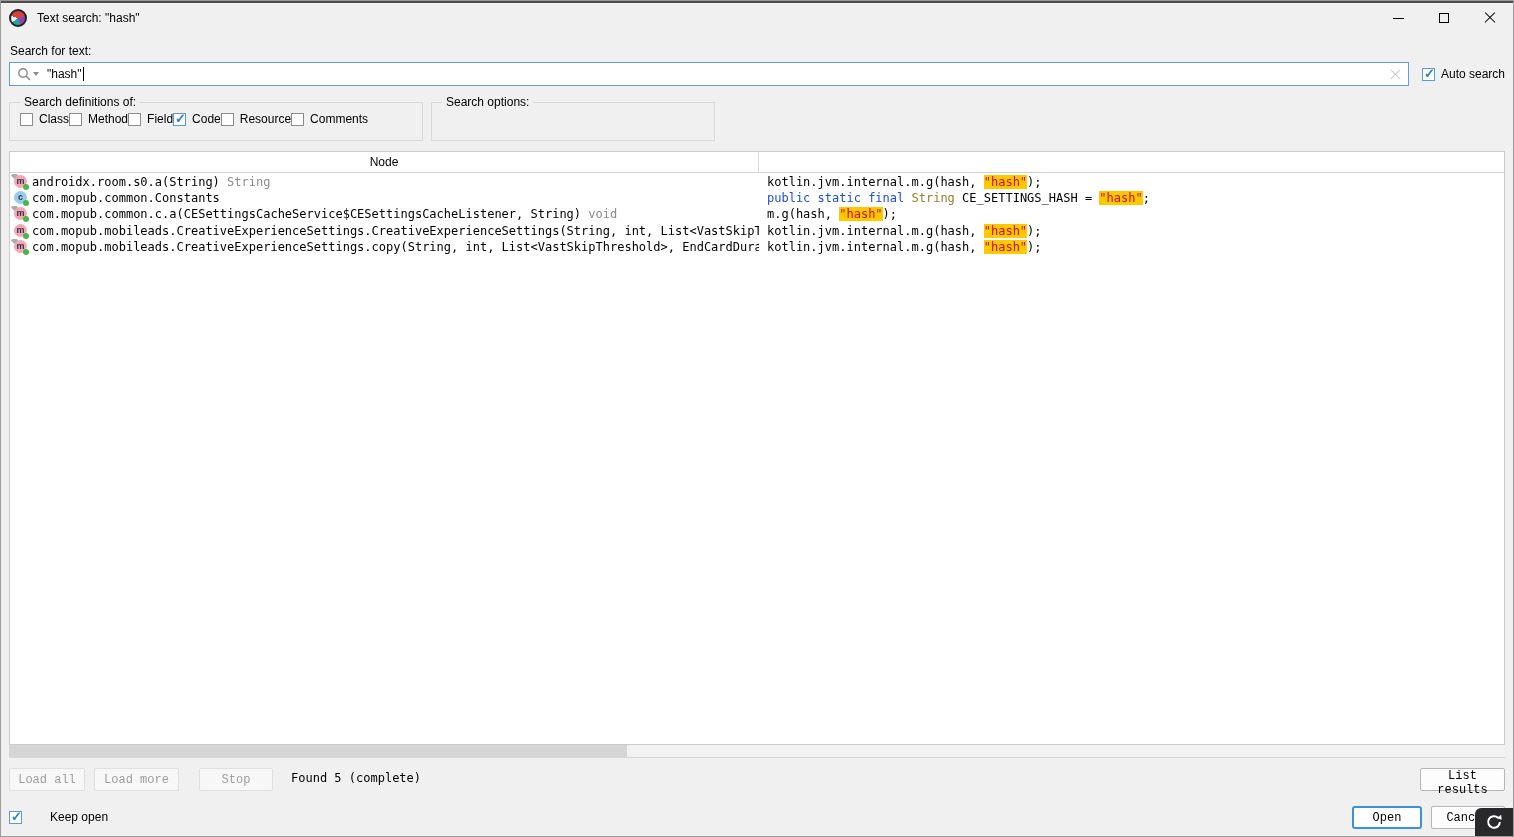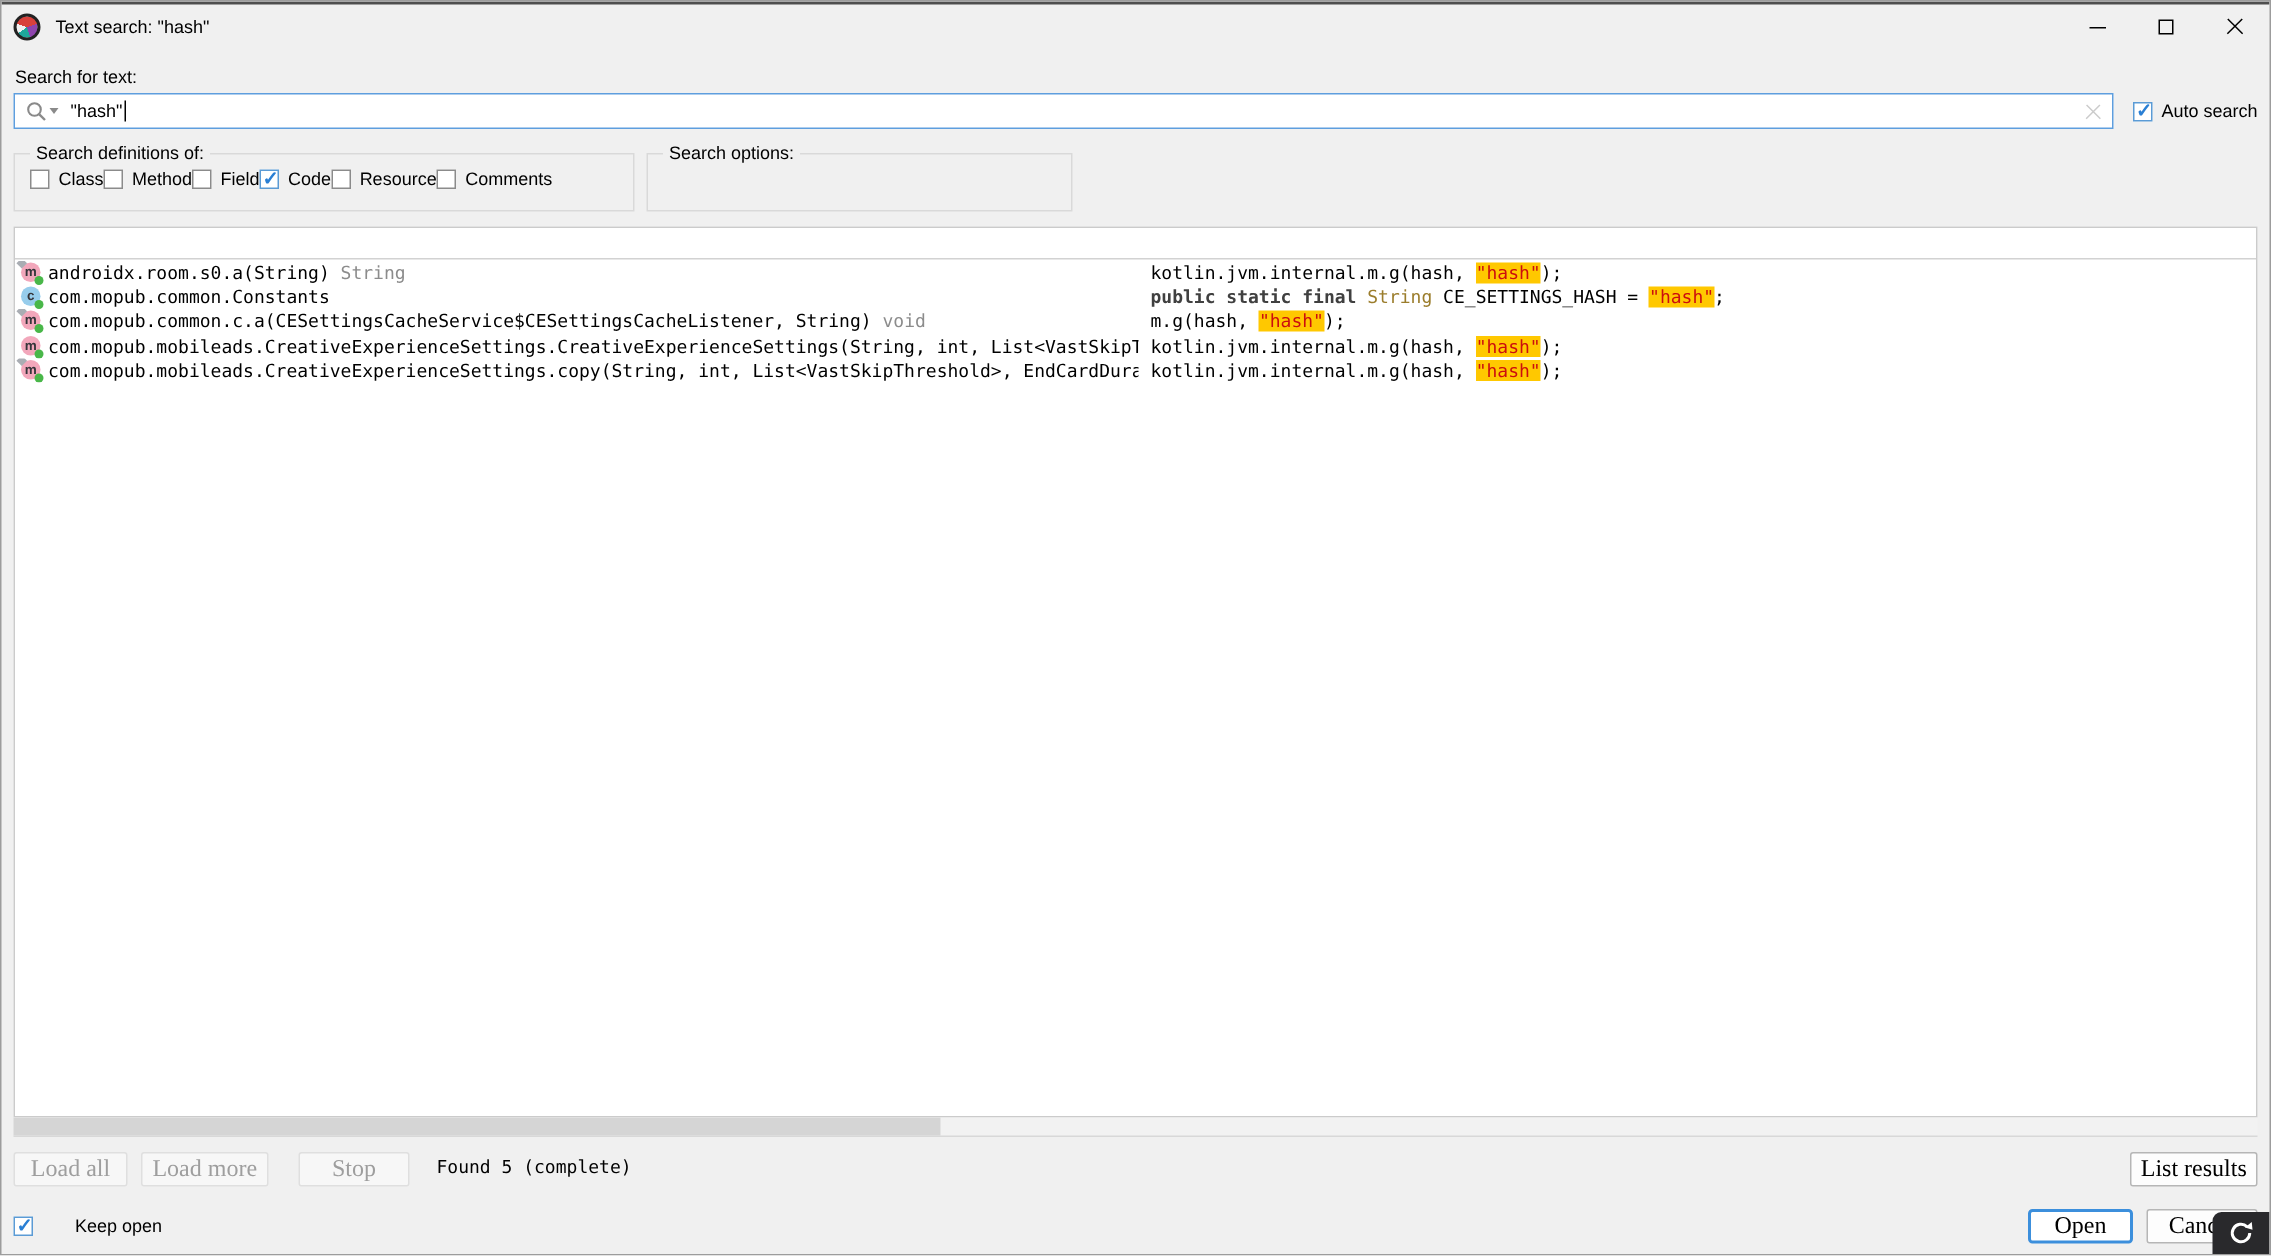--- a/index.html
+++ b/index.html
@@ -58,30 +58,30 @@
   .row{position:relative;height:16.2px;line-height:16.2px;white-space:nowrap;}
   .cell-node{position:absolute;left:0;width:749px;height:16.2px;overflow:hidden;padding-left:22px;box-sizing:border-box;}
   .cell-code{position:absolute;left:757px;right:0;height:16.2px;overflow:hidden;}
   .ric{position:absolute;left:4px;top:1px;width:13px;height:13px;border-radius:50%;
     font:bold 9px "Liberation Sans",sans-serif;color:#35353a;text-align:center;line-height:13px;}
   .ric.method{background:#f2a7bb;}
   .ric.class{background:#97cdec;}
   .vdot{position:absolute;right:-2px;bottom:-2px;width:6px;height:6px;border-radius:50%;background:#49b749;}
   .deco{position:absolute;left:-2px;top:-2px;width:5px;height:5px;background:#a9adb3;transform:rotate(45deg);}
   .sfx{color:#8c8c8c;}
-  .kw{color:#404040;font-weight:bold;}
+  .kw{color:#1d4ed8;font-weight:normal;}
   .ty{color:#9b7d2c;}
   .hl{color:#cc0e0e;background:#ffc800;}
 
   
   .hscroll{position:absolute;left:8px;top:744px;width:1496px;height:12px;background:#f2f2f2;border-bottom:1px solid #d8d8d8;}
   .hthumb{position:absolute;left:0;top:0;width:618px;height:12px;background:#d5d5d5;}
 
   
-  button{font-family:Liberation Serif, serif;font-size:16px;}
+  button{font-family:Liberation Mono, monospace;font-size:12px;}
   .btn{position:absolute;height:23px;box-sizing:border-box;background:#fdfdfd;border:1px solid #b6b6b6;border-radius:2px;color:#000;padding:0;}
   .btn.disabled{border-color:#dfdfdf;background:#f7f7f7;color:#9e9e9e;}
   .btn-loadall{left:8px;top:767px;width:76px;}
   .btn-loadmore{left:93px;top:767px;width:85px;}
   .btn-stop{left:198px;top:767px;width:74px;}
   .found{position:absolute;left:290px;top:770px;font-family:"DejaVu Sans Mono",monospace;font-size:12px;}
   .btn-sort{left:1419px;top:767px;width:85px;}
   .keepopen{position:absolute;left:8px;top:809px;gap:28px;}
   .btn-open{left:1351px;top:805px;width:70px;height:23px;border:2px solid #3c8fdc;border-radius:3px;background:#fff;}
   .btn-cancel{left:1430px;top:805px;width:74px;}
@@ -157,20 +157,21 @@
         </label>
       </div>
   </fieldset>
 
   <fieldset class="fs-opts">
     <legend>Search options:</legend>
   </fieldset>
 
   <div class="results">
     <div class="thead">
+      <div class="th-node">Node</div>
       <div class="th-code"></div>
     </div>
     <div class="tbody" id="rows">
         <div class="row">
           <div class="cell-node"><span class="ric method">m<span class="vdot"></span><span class="deco"></span></span><span>androidx.room.s0.a(String)</span><span class="sfx"> String</span></div>
           <div class="cell-code"><span>kotlin.jvm.internal.m.g(hash, </span><span class="hl">"hash"</span><span>);</span></div>
         </div>
         <div class="row">
           <div class="cell-node"><span class="ric class">c<span class="vdot"></span></span><span>com.mopub.common.Constants</span></div>
           <div class="cell-code"><span class="kw">public static final </span><span class="ty">String </span><span>CE_SETTINGS_HASH = </span><span class="hl">"hash"</span><span>;</span></div>

